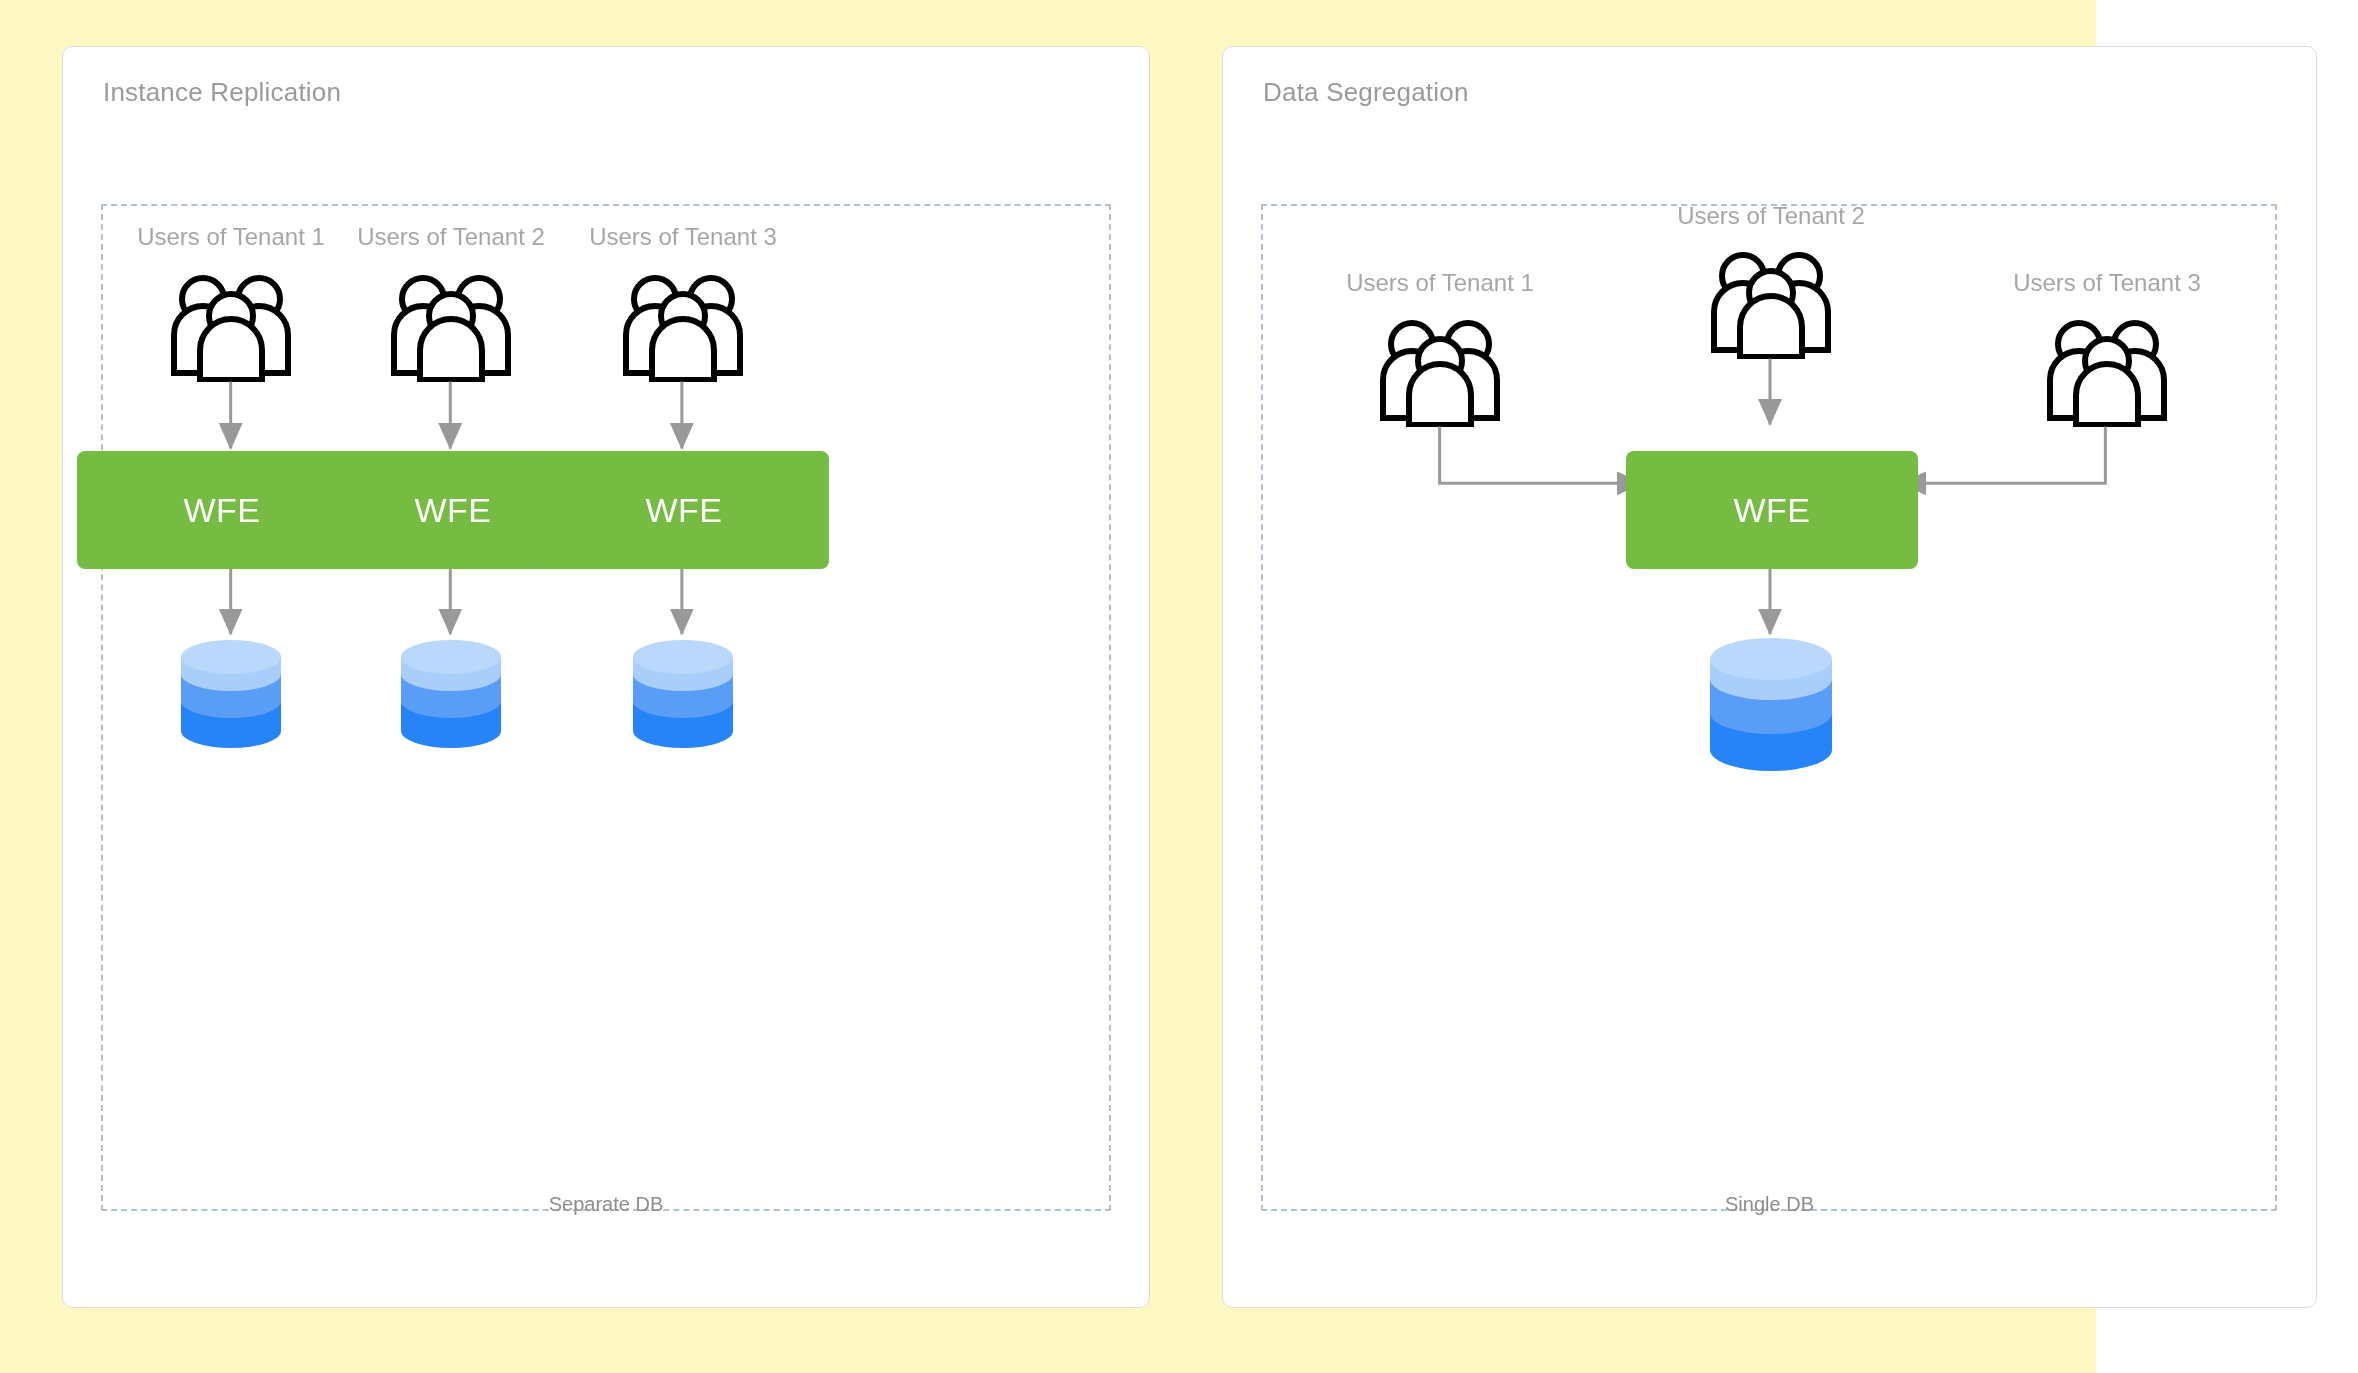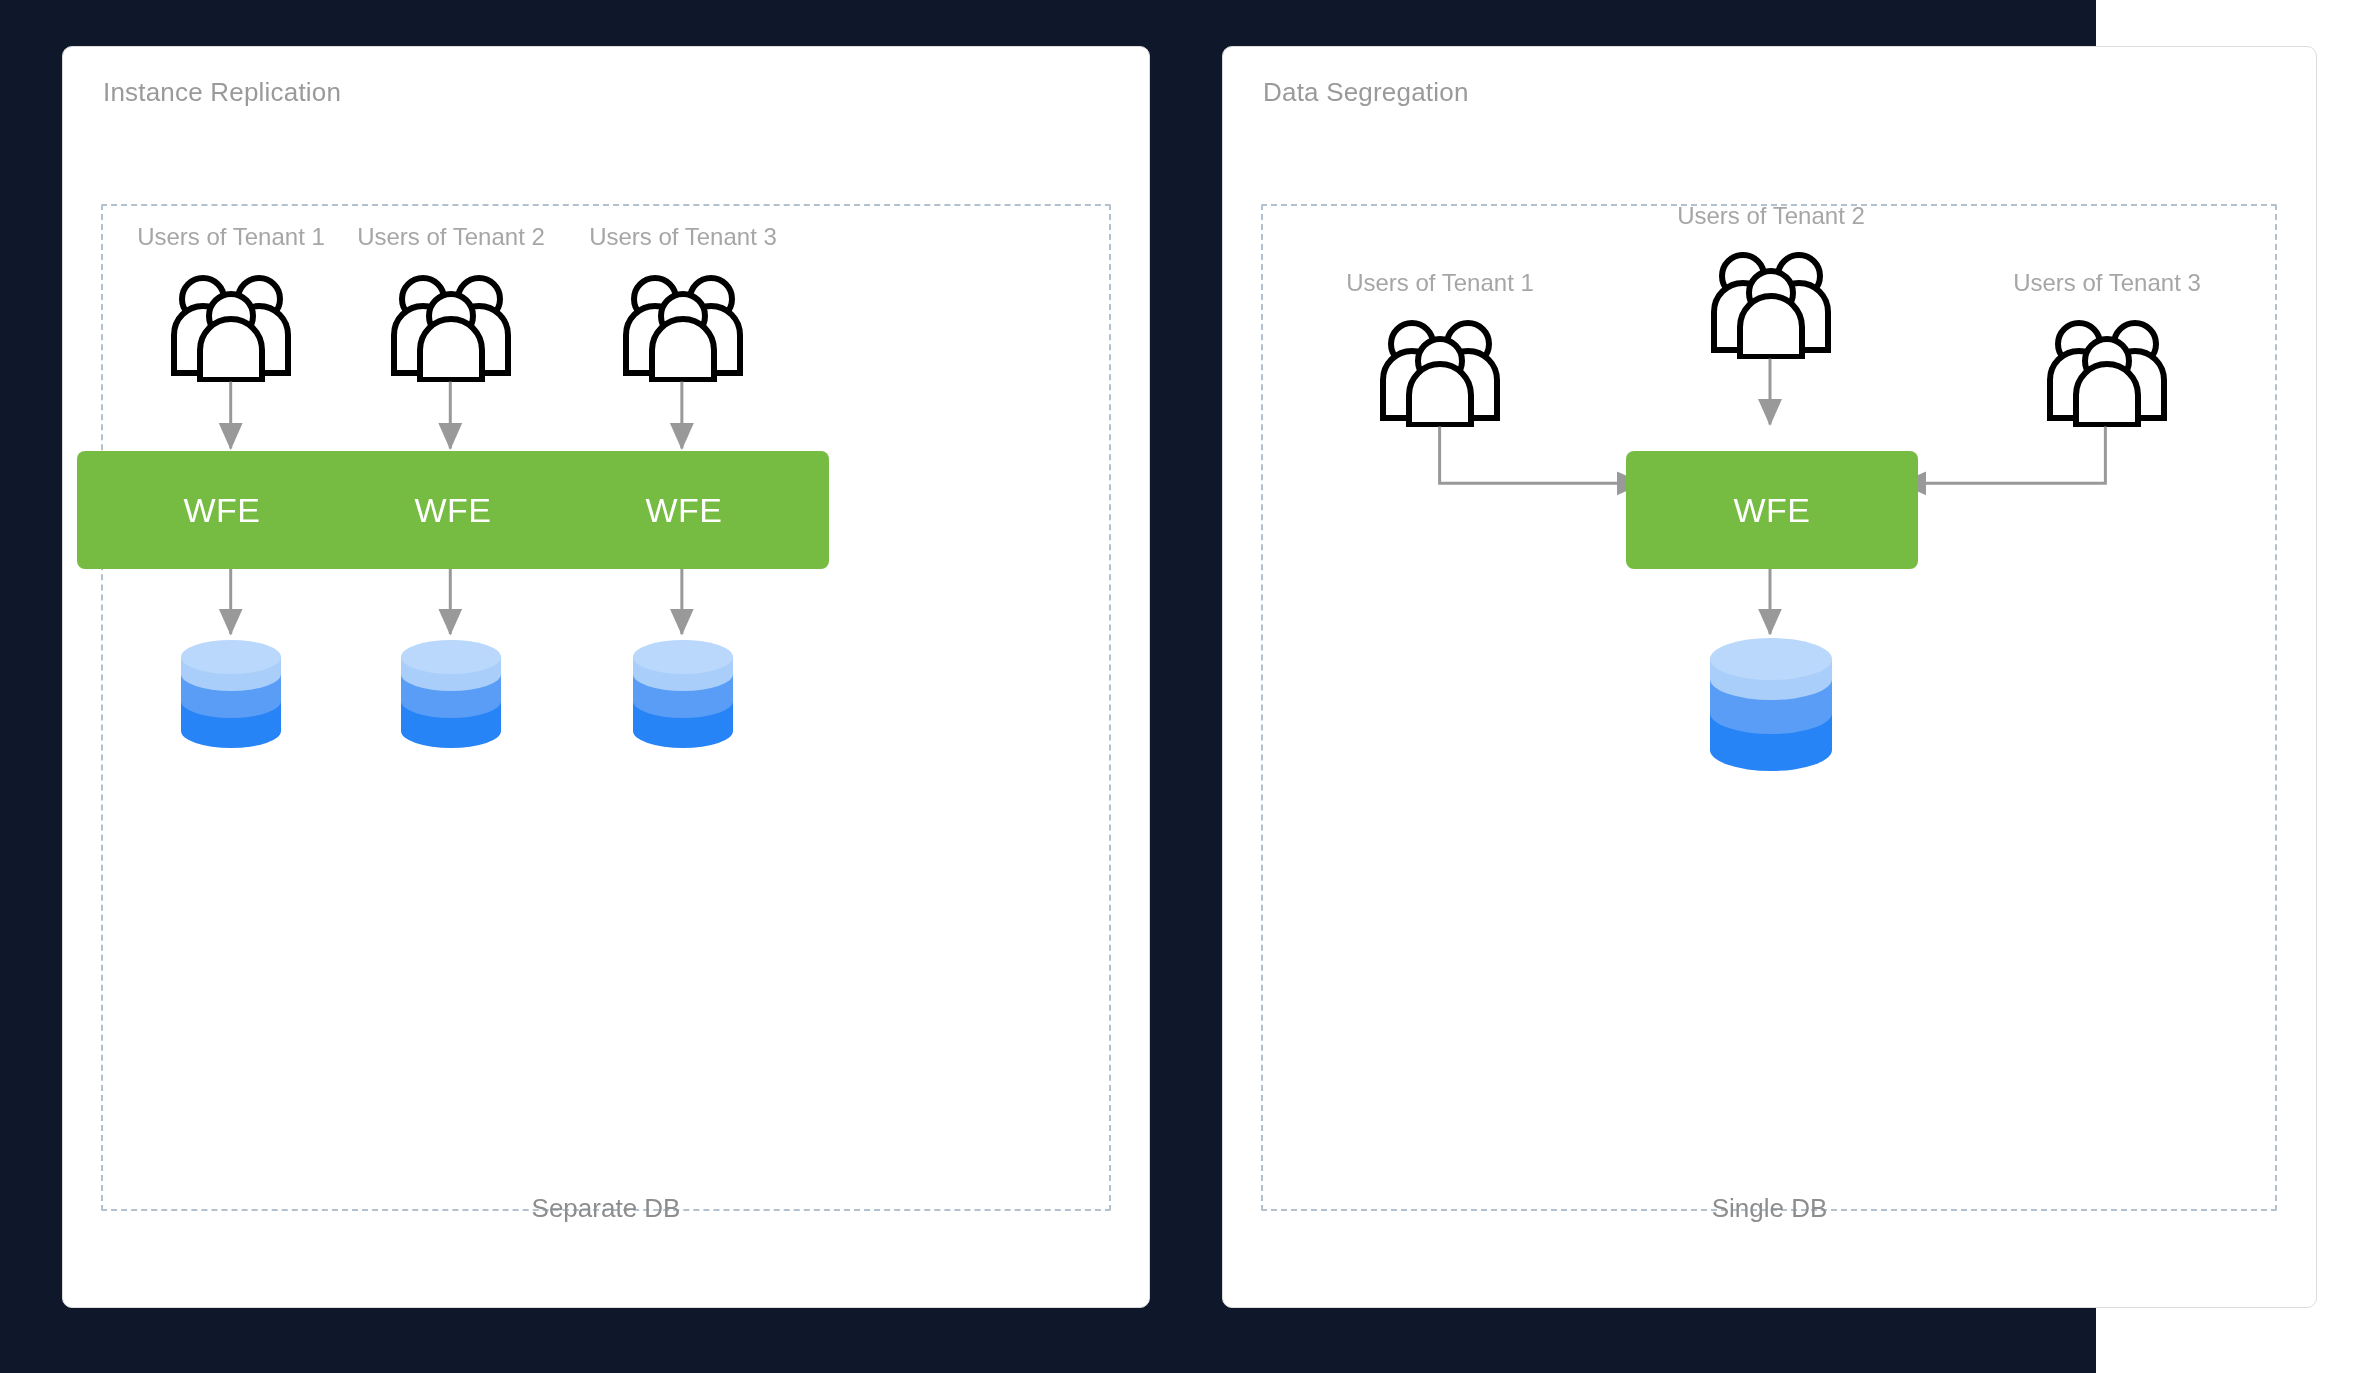--- a/index.html
+++ b/index.html
@@ -13,21 +13,21 @@
     font-family: "Liberation Sans", sans-serif;
     overflow: hidden;
     position: relative;
   }
 
   #canvas {
     position: absolute;
     left: 0; top: 0;
     width: 2096px;
     height: 1373px;
-    background: #0f172a;
+    background: #fef9c3;
   }
 
   
   .panel {
     position: absolute;
     background: #ffffff;
     border: 1px solid #dcdcdc;
     border-radius: 10px;
     box-sizing: border-box;
   }
@@ -51,21 +51,21 @@
     border-radius: 2px;
     box-sizing: border-box;
   }
   #dashed-left  { left: 38px; top: 157px; width: 1010px; height: 1007px; }
   #dashed-right { left: 38px; top: 157px; width: 1016px; height: 1007px; }
 
   .footer-label {
     position: absolute;
     width: 100%;
     text-align: center;
-    font-size: 26px;
+    font-size: 20px;
     color: #8d8d8d;
     white-space: nowrap;
   }
   #footer-left  { top: 1146px; left: 0; }
   #footer-right { top: 1146px; left: 0; }
 
   
   .tenant-label {
     position: absolute;
     font-size: 24px;

